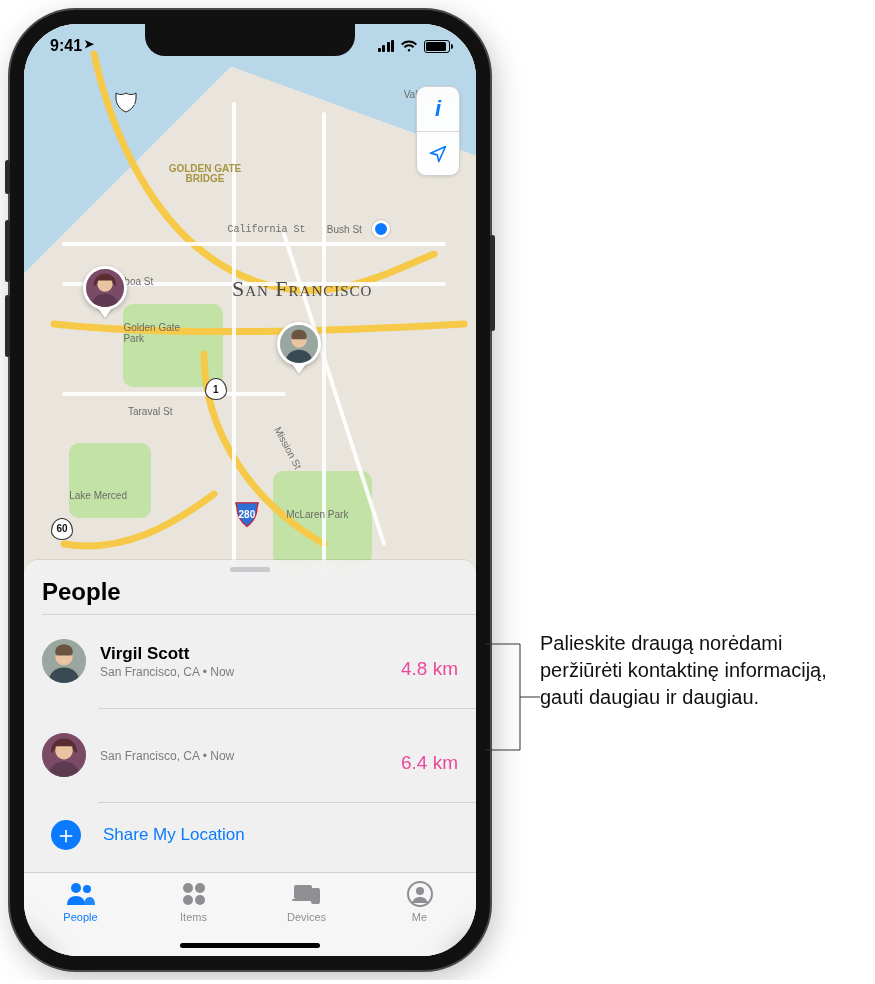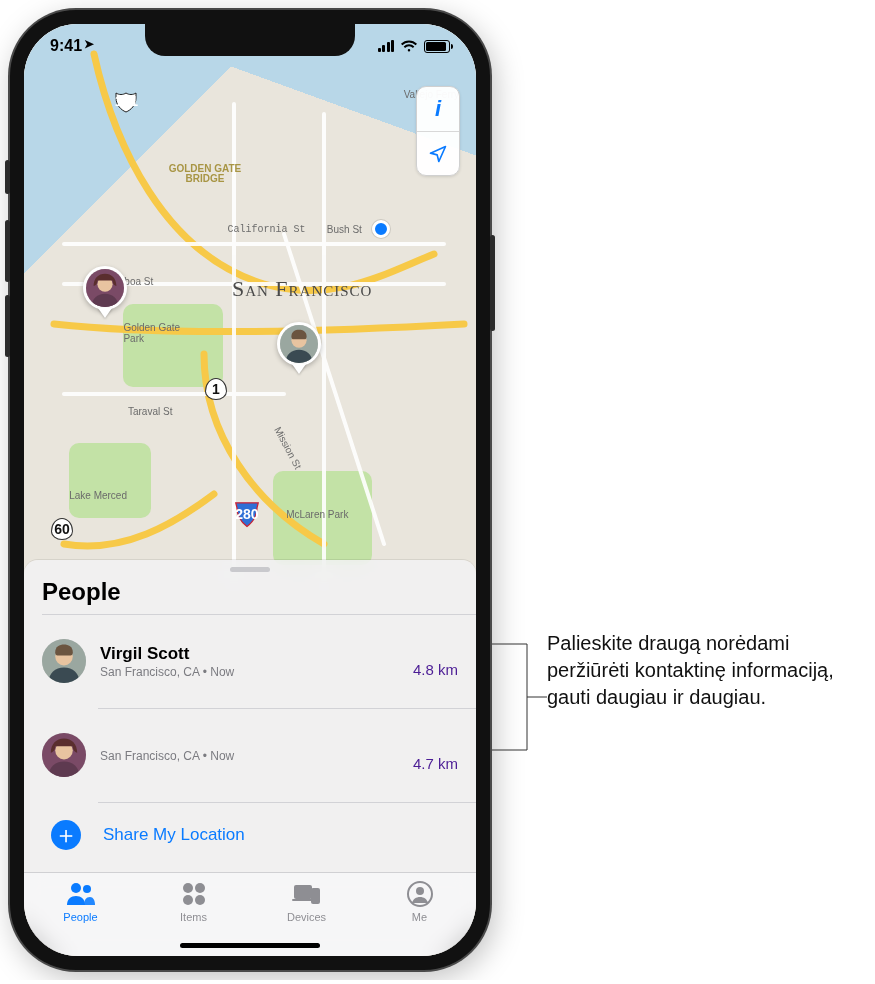--- a/index.html
+++ b/index.html
@@ -1,18 +1,18 @@
 <!DOCTYPE html>
 <html><head>
   <meta charset="utf-8">
   <style>
     * { margin: 0; padding: 0; box-sizing: border-box; font-family: -apple-system, "SF Pro Text", "Helvetica Neue", Helvetica, Arial, sans-serif; }
     body { background: #fff; display: flex; align-items: flex-start; padding: 10px; }
 
-    .stage { display:flex; gap: 7px; position: relative; }
+    .stage { display:flex; gap: 0px; position: relative; }
 
     
     .phone {
       width: 480px; height: 960px; background: #111; border-radius: 66px; padding: 14px;
       box-shadow: 0 0 0 2px #4a4a4a, 4px 8px 30px rgba(0,0,0,.25);
       position: relative;
       flex: 0 0 auto;
     }
     .side-btn { position:absolute; background:#2b2b2b; border-radius: 4px;}
     .mute { left:-5px; top:150px; width:5px; height:34px;}
@@ -53,21 +53,21 @@
     .p2{left:55%; top:48%; width:22%; height:10%;}
     .p3{left:10%; top:45%; width:18%; height:8%;}
     .roads { position:absolute; inset:0; stroke-linecap:round; stroke-linejoin:round;}
     .city-label{ position:absolute; left:46%; top:27%; font-size:22px; color:#4a4a4a; letter-spacing:1px; font-family: Georgia, "Times New Roman", serif; font-variant: small-caps; font-weight:400;}
     .map-text { position:absolute; font-size:10px; color:#6b6b6b; white-space:nowrap;}
     .mt1{left:22%; top:32%;} .mt2{left:23%; top:41%;} .mt3{left:10%; top:50%;} .mt4{left:58%; top:52%;}
     .mt5{left:32%; top:15%; color:#a89544; font-weight:600; text-align:center; line-height:1.05;}
     .mt6{left:84%; top:7%;}
     .mt7{left:45%; top:21.5%;font-family:Liberation Mono, monospace;} .mt8{left:67%; top:21.5%;}
     .mt9{left:19%; top:27%;} .mt10{left:57%; top:43%; transform:rotate(62deg); transform-origin:left top;}
-    .shield{ position:absolute; font-size:14px; font-weight:700; display:flex; align-items:center; justify-content:center;}
+    .shield{ position:absolute; font-size:10px; font-weight:700; display:flex; align-items:center; justify-content:center;}
     .shield.us{ width:24px; height:24px; color:#fff;}
     .shield.us svg{position:absolute;inset:0;}
     .shield.us span{position:relative;}
     .shield.state{ width:22px; height:22px; background:#fff; border-radius:50% 50% 50% 50% / 60% 60% 40% 40%; border:1.2px solid #333; color:#111;}
     .s101{left:20%; top:7%;} .s1{left:40%; top:38%;} .s280{left:46%; top:51%;} .s35{left:6%; top:53%;}
 
     .map-controls{ position:absolute; right:16px; top:62px; width:44px; background:rgba(255,255,255,.96); border:1px solid #d0d0d0; border-radius:10px; box-shadow:0 1px 3px rgba(0,0,0,.12); z-index:20;}
     .map-controls button{ width:100%; height:44px; background:transparent; border:none; display:flex; align-items:center; justify-content:center; color:#0a7bff; font-family: Georgia, serif; font-size:22px; font-weight:600;}
     .map-controls button + button{ border-top:1px solid #d8d8d8;}
 
@@ -92,21 +92,21 @@
     .sheet h2{ font-size:24px; font-weight:700; padding: 2px 18px 8px;}
 
     .list{ background:transparent; padding: 0 0;}
     .row{ display:flex; align-items:center; gap:14px; padding: 25px 18px; position:relative;}
     .row + .row::before, .row.share::before{ content:""; position:absolute; left:74px; right:0; top:0; height:1px; background:#d2d2d6;}
     .row:first-child::before{ content:""; position:absolute; left:18px; right:0; top:0; height:1px; background:#d2d2d6;}
     .row .thumb{ width:44px; height:44px; border-radius:50%; overflow:hidden; background:#ccc; flex:0 0 auto; display:flex; align-items:center; justify-content:center;}
     .row .txt{ flex:1 1 auto;}
     .row .name{ font-size:17px; font-weight:600;}
     .row .sub{ font-size:12px; color:#7b7b80; margin-top:1px;}
-    .row .dist{ font-size:15px; color:#4c1d95;margin-top:16px;}
+    .row .dist{ font-size:19px; color:#ec4899;margin-top:16px;}
 
     .row.share .thumb{ background:#0a7bff; color:#fff; width:30px; height:30px; margin: 0 8px 0 9px; font-size:24px; font-weight:300; line-height:0;}
     .row.share .txt{ color:#0a7bff; font-size:17px; font-weight:400;}
     .row.share{ padding-top:18px;}
 
     
     .tabbar{ position:absolute; left:0; right:0; bottom:0; height:84px; background:#f7f7f9cc; backdrop-filter:blur(10px); border-top:1px solid #d0d0d3; display:flex; z-index:24;}
     .tab{ flex:1; display:flex; flex-direction:column; align-items:center; justify-content:flex-start; gap:3px; padding-top:7px; color:#8e8e93; font-size:11px;}
     .tab.active{ color:#0a7bff;}
     .tab .ic{ height:28px; display:flex; align-items:center; justify-content:center;}
@@ -271,21 +271,21 @@
                 <svg class="av-svg" viewBox="0 0 40 40">
                   <rect width="40" height="40" fill="#7a4a66"></rect>
                   <circle cx="20" cy="16" r="8" fill="#e8c4a0"></circle>
                   <path d="M6 40c0-9 6-14 14-14s14 5 14 14" fill="#5e3a50"></path>
                   <path d="M8 18c0-8 5-13 12-13s12 5 12 13c-2-1-4-2-4-6H12c0 4-2 5-4 6z" fill="#5a2e2e"></path>
                 </svg>
               </div>
             <div class="txt">
               <div class="sub">San Francisco, CA • Now</div>
             </div>
-            <div class="dist">4.7 km</div>
+            <div class="dist">6.4 km</div>
           </div>
 
           <div class="row share">
             <div class="thumb">＋</div>
             <div class="txt">Share My Location</div>
           </div>
         </div>
       </div>
 
       <div class="tabbar">

